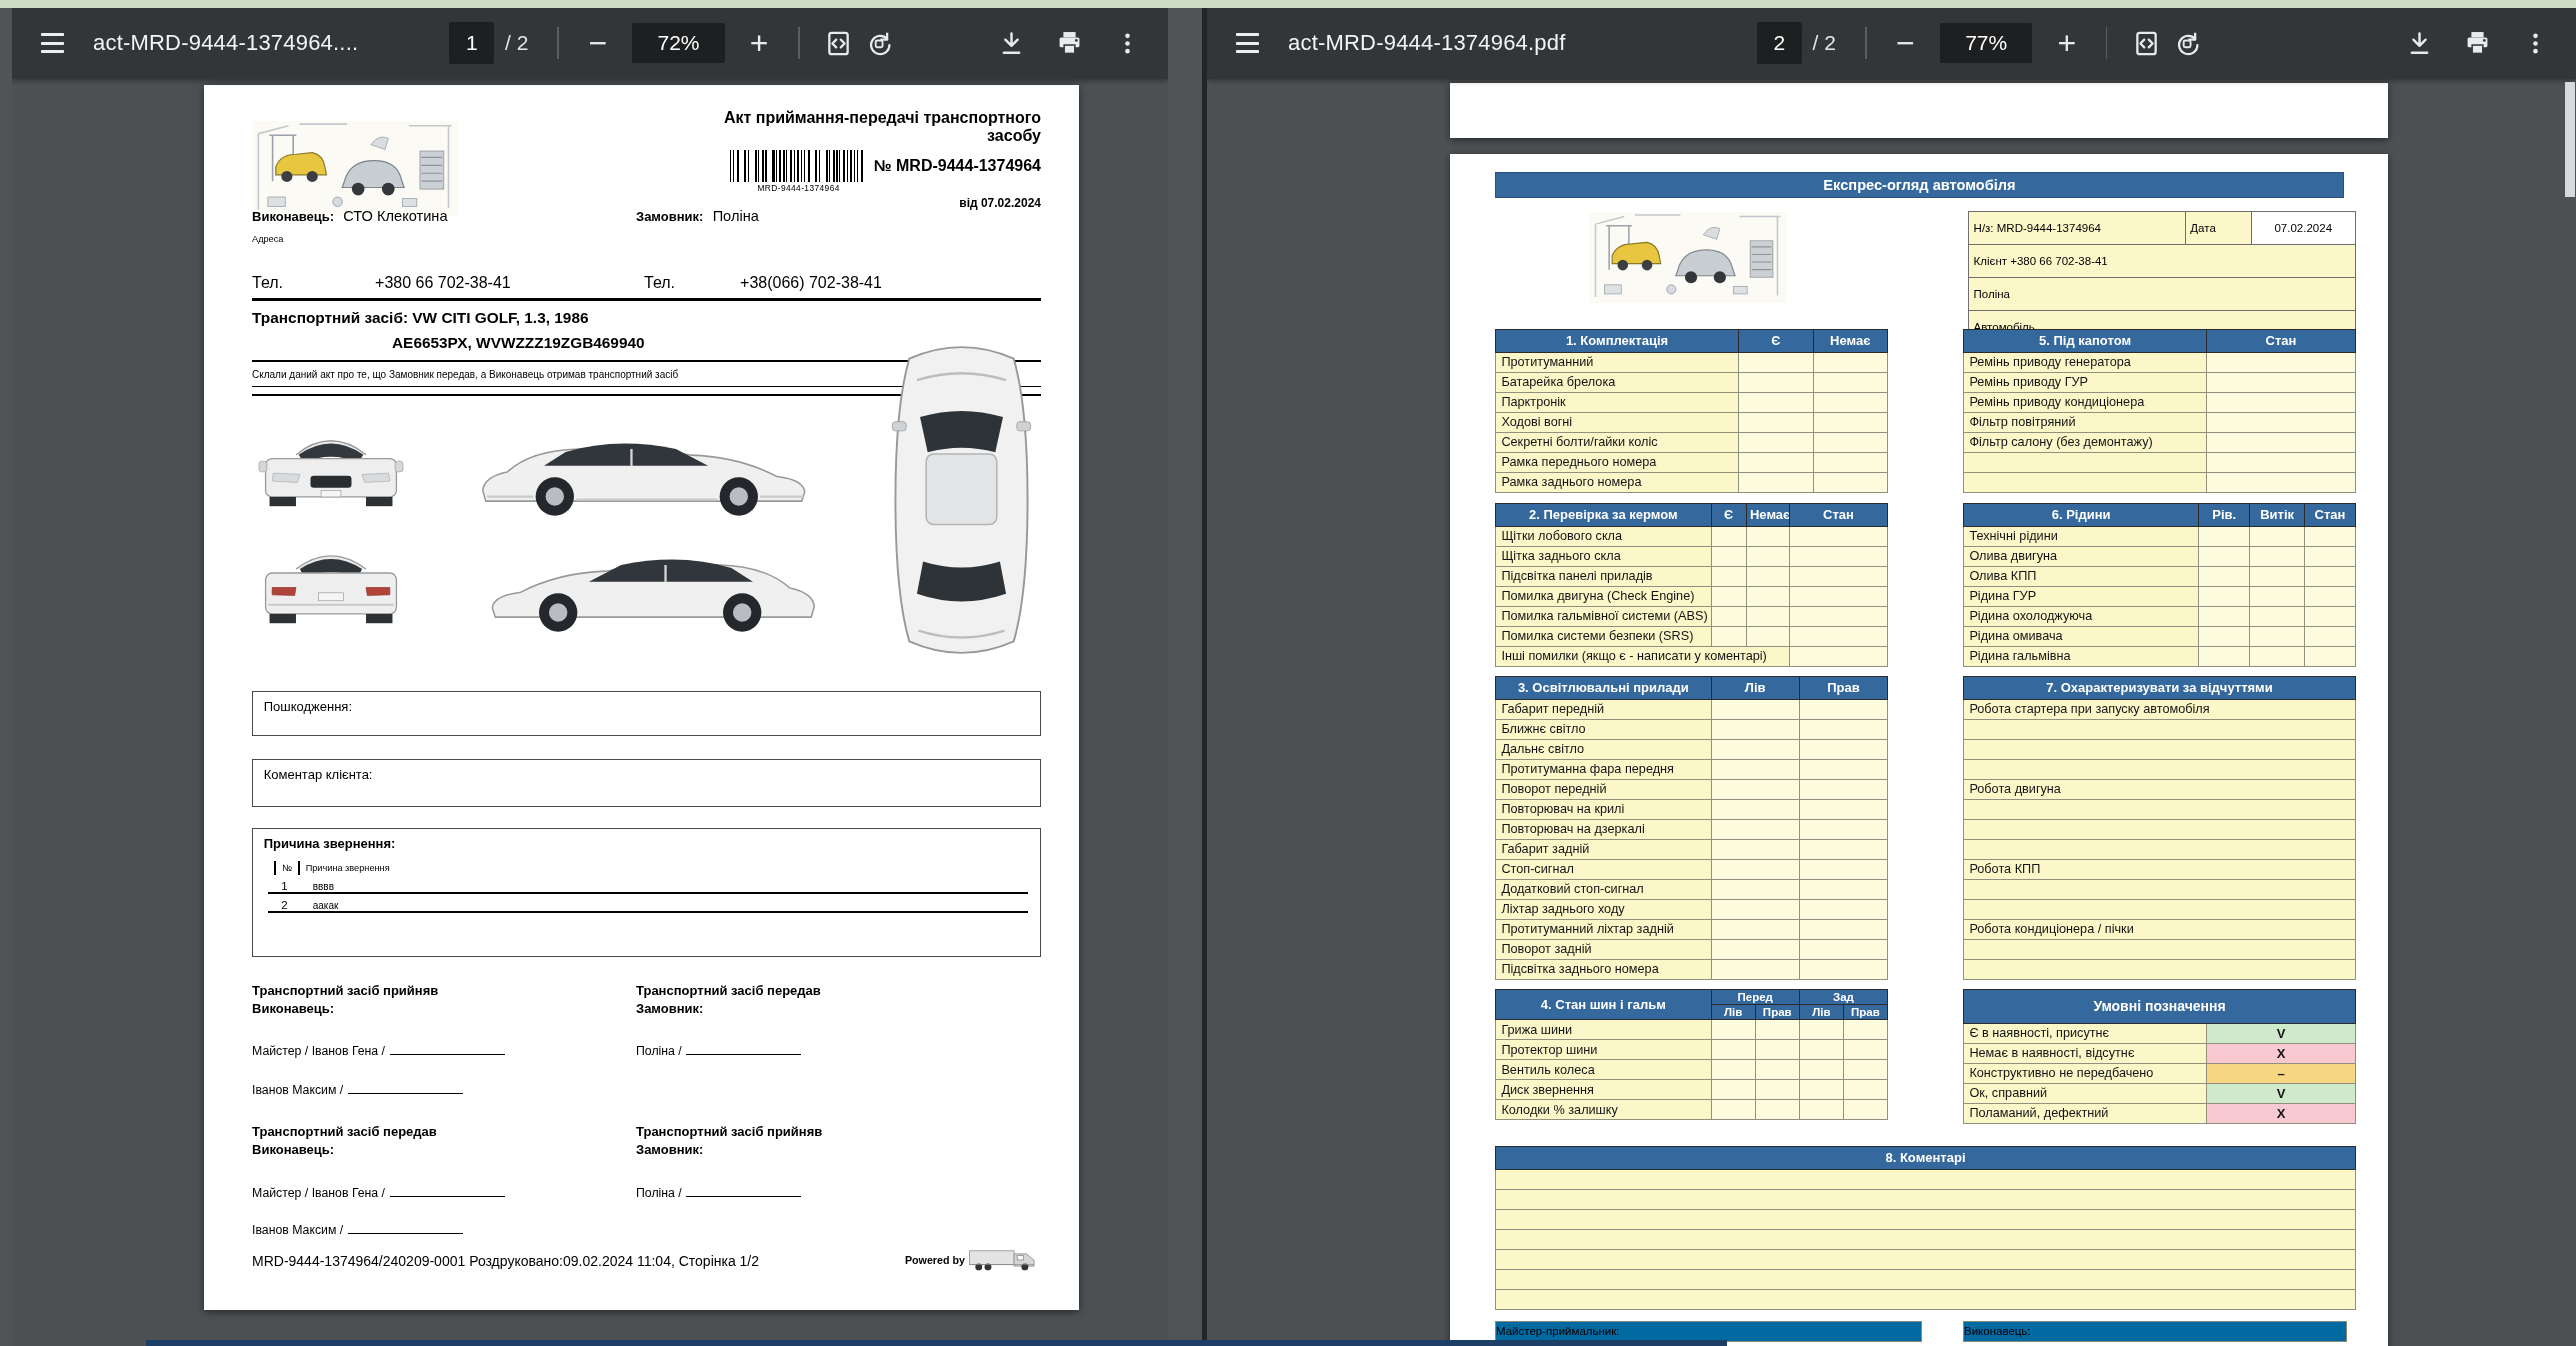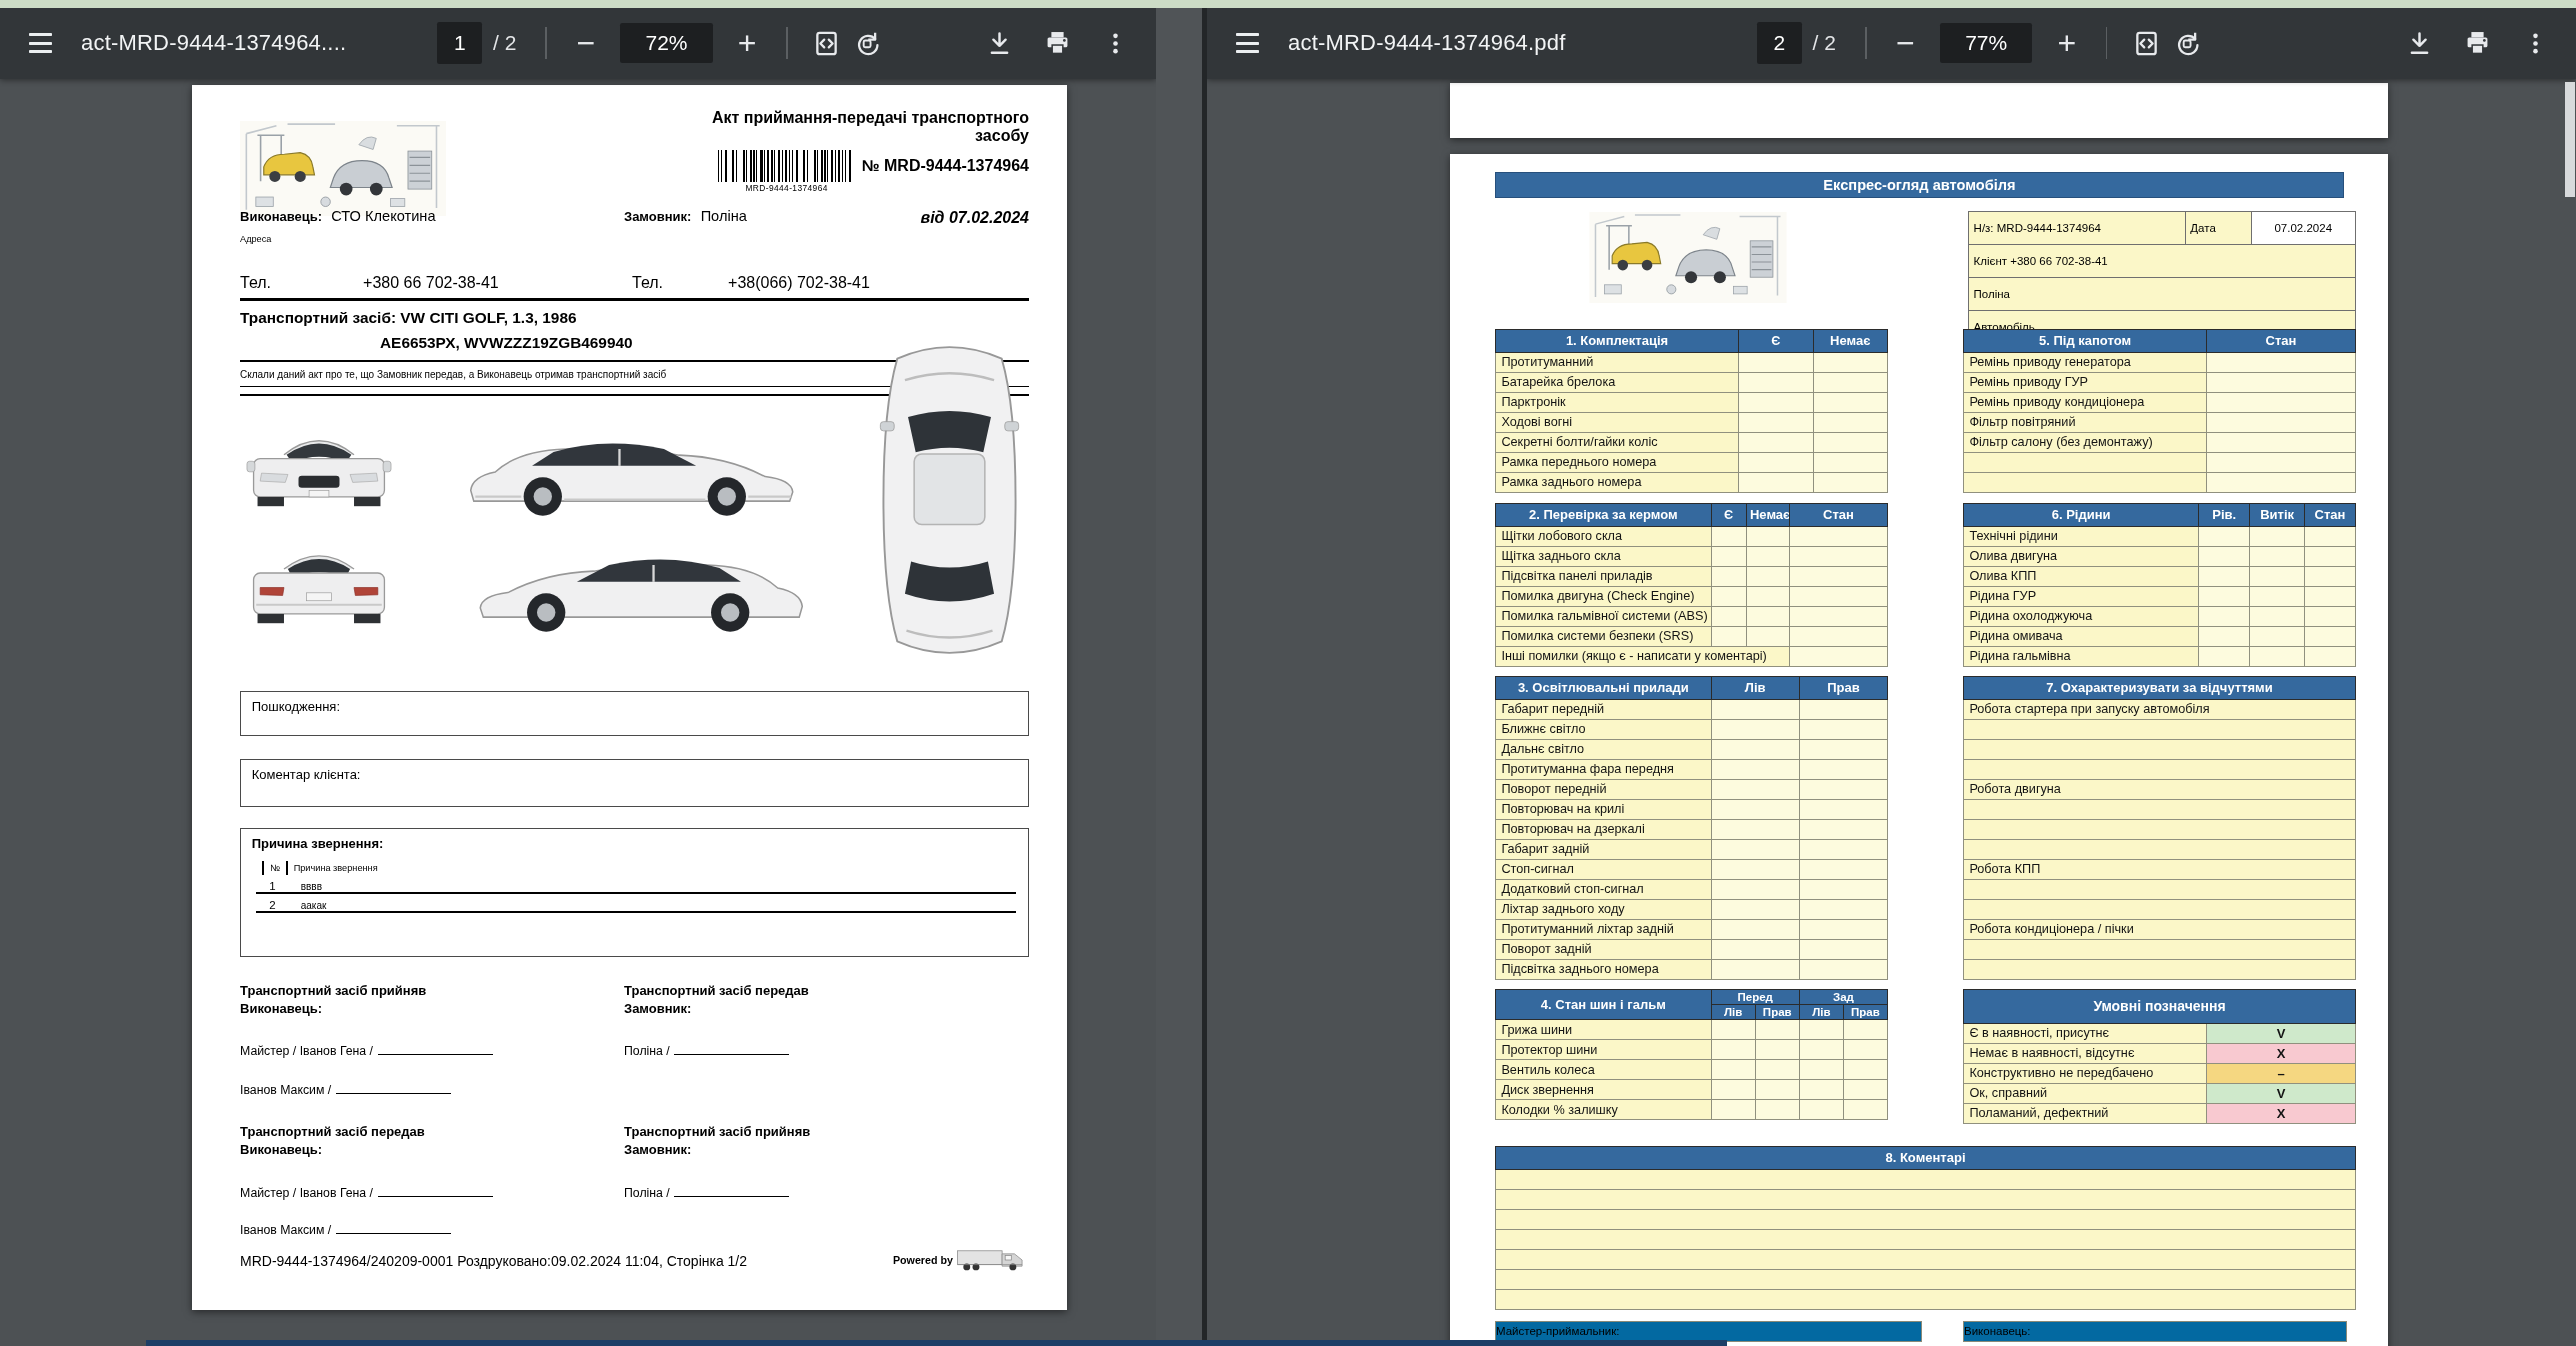--- a/index.html
+++ b/index.html
@@ -5,21 +5,21 @@
   html,body{margin:0;padding:0;}
   body{width:2576px;height:1346px;position:relative;overflow:hidden;
        background:#505457;font-family:"Liberation Sans",sans-serif;}
 
   
   .top-strip{position:absolute;left:0;top:0;width:2576px;height:7.7px;background:#ccdcc6;z-index:50;}
   .divider{position:absolute;left:1202px;top:7.7px;width:5.4px;height:1339px;background:#232628;z-index:40;}
   .bottom-strip{position:absolute;left:146px;top:1340px;width:1581px;height:6.1px;background:#1d3e66;z-index:60;}
 
   .panel{position:absolute;top:7.7px;bottom:0;overflow:hidden;}
-  .panel.left{left:0;width:1156px;}
+  .panel.left{left:12px;width:1156px;}
   .panel.right{left:1207px;width:1369px;}
 
   
   .toolbar{position:absolute;left:0;top:0;right:0;height:71px;background:#323639;
            display:flex;align-items:center;padding:0 20px;box-sizing:border-box;
            color:#e8eaed;z-index:10;box-shadow:0 1.5px 6.1px rgba(0,0,0,.45);}
   .icon-btn{width:41px;height:41px;display:flex;align-items:center;justify-content:center;
             border-radius:50%;cursor:pointer;flex:none;}
   .hamburger{display:flex;flex-direction:column;gap:5.4px;}
   .hamburger span{display:block;width:23px;height:3.1px;background:#eceff1;border-radius:0.8px;}
@@ -47,21 +47,21 @@
   .p1-logo{position:absolute;left:48px;top:26px;width:206px;height:115px;}
   .p1-headright{position:absolute;right:38px;top:24.6px;width:368px;text-align:right;}
   .p1-title{font-weight:bold;font-size:16px;}
   .p1-numrow{display:flex;justify-content:flex-end;align-items:flex-start;gap:6.1px;margin-top:4.6px;}
   .barcode-wrap{display:flex;flex-direction:column;align-items:center;}
   .barcode{width:138px;height:32px;background:repeating-linear-gradient(90deg,
      #000 0 1.5px,#fff 1.5px 3.1px,#000 3.1px 3.8px,#fff 3.8px 7px,#000 7px 9.2px,#fff 9.2px 10.7px,
      #000 10.7px 11.5px,#fff 11.5px 14px,#000 14px 16px,#fff 16px 17.7px);}
   .barcode-label{font-size:8.4px;margin-top:1.5px;letter-spacing:0.4px;}
   .p1-num{font-weight:bold;font-size:16px;line-height:32px;}
-  .p1-date{font-weight:bold;font-size:16px;margin-top:16px;font-style:italic;}
+  .p1-date{font-weight:bold;font-size:12px;margin-top:3px;}
   .p1-parties{position:absolute;left:48px;top:123px;width:789px;display:grid;grid-template-columns:384px 1fr;}
   .lblb{font-weight:bold;font-size:13px;}
   .valn{font-size:14.6px;margin-left:9.2px;}
   .p1-address{position:absolute;left:48px;top:149px;font-size:9.2px;}
   .p1-phones{position:absolute;left:48px;top:189px;width:789px;display:grid;grid-template-columns:384px 1fr;font-size:16px;gap:8px;}
   .ph-num-l{margin-left:92px;} .ph-num-r{margin-left:65px;}
   .rule{position:absolute;left:48px;width:789px;background:#000;}
   .p1-vehicle{position:absolute;left:48px;top:224px;font-weight:bold;font-size:15.4px;}
   .p1-vehicle2{position:absolute;left:188px;top:249px;font-weight:bold;font-size:15.4px;}
   .p1-statement{position:absolute;left:48px;top:284px;font-size:10px;}

